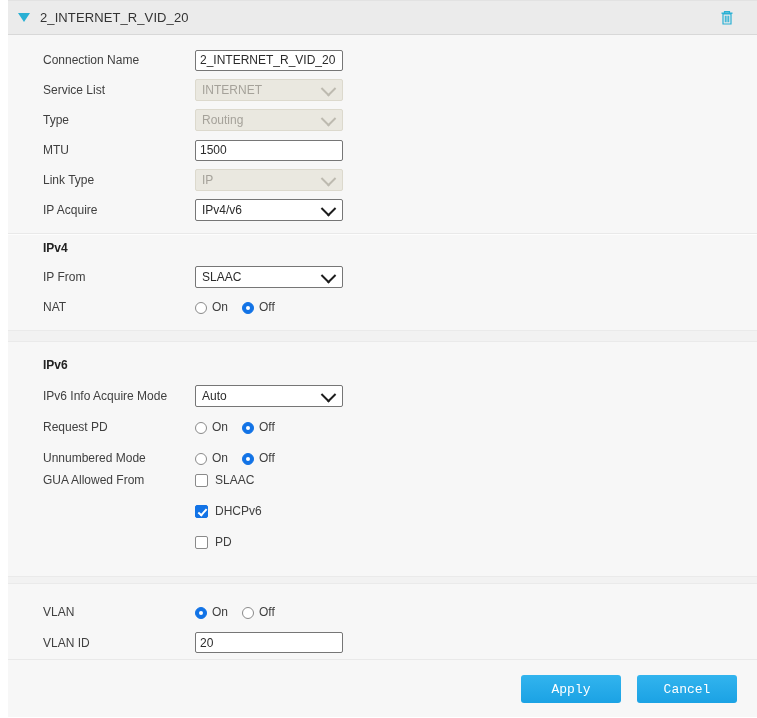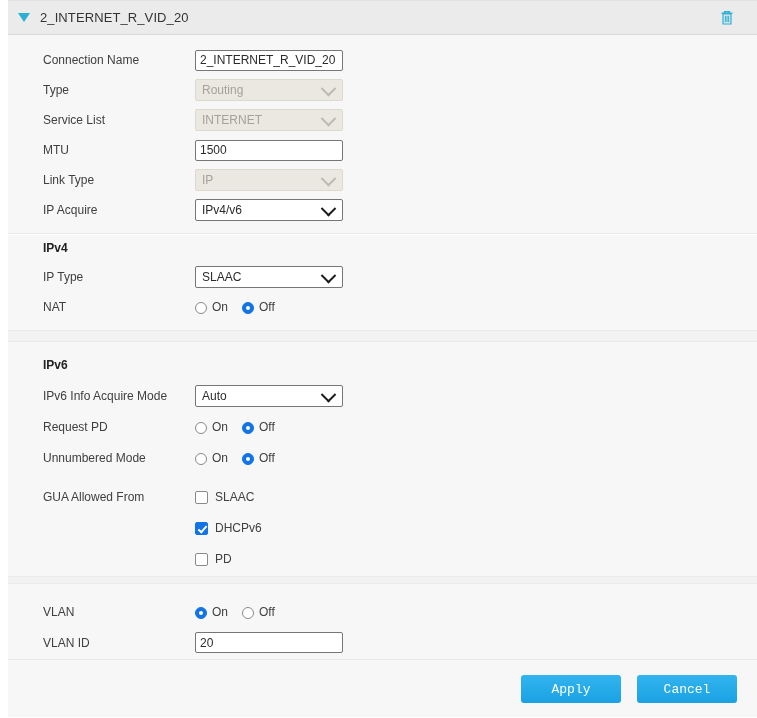--- a/index.html
+++ b/index.html
@@ -199,21 +199,21 @@
     background: #ffffff;
   }
   .radio-item span {
     font-size: 12px;
     color: #404040;
   }
 
   
   .chk-row {
     display: flex;
-    align-items: flex-end;
+    align-items: flex-start;
     height: 31px;
     padding-left: 35px;
   }
   .chk-row .lbl { width: 152px; }
   .chk-item {
     display: flex;
     align-items: center;
     cursor: pointer;
   }
   .cbx {
@@ -297,36 +297,36 @@
   <div class="panel-body">
 
     <div class="section" style="padding-top:10px;">
 
       <div class="row">
         <div class="lbl">Connection Name</div>
         <input class="txt" type="text" value="2_INTERNET_R_VID_20" style="">
       </div>
 
       <div class="row">
+        <div class="lbl">Service List</div>
+        <div class="sel disabled">
+          <span>INTERNET</span>
+          <i class="chev"></i>
+        </div>
+      </div>
+
+      <div class="row">
         <div class="lbl">Type</div>
         <div class="sel disabled">
           <span>Routing</span>
           <i class="chev"></i>
         </div>
       </div>
 
       <div class="row">
-        <div class="lbl">Service List</div>
-        <div class="sel disabled">
-          <span>INTERNET</span>
-          <i class="chev"></i>
-        </div>
-      </div>
-
-      <div class="row">
         <div class="lbl">MTU</div>
         <input class="txt" type="text" value="1500" style="">
       </div>
 
       <div class="row">
         <div class="lbl">Link Type</div>
         <div class="sel disabled">
           <span>IP</span>
           <i class="chev"></i>
         </div>
@@ -340,21 +340,21 @@
         </div>
       </div>
 
       <div style="height:8px;"></div>
     </div>
 
     <div class="section sep">
       <div class="section-title">IPv4</div>
 
       <div class="row">
-        <div class="lbl">IP Type</div>
+        <div class="lbl">IP From</div>
         <div class="sel">
           <span>SLAAC</span>
           <i class="chev"></i>
         </div>
       </div>
 
       <div class="row">
         <div class="lbl">NAT</div>
         <div class="radio-group">
           <label class="radio-item">

